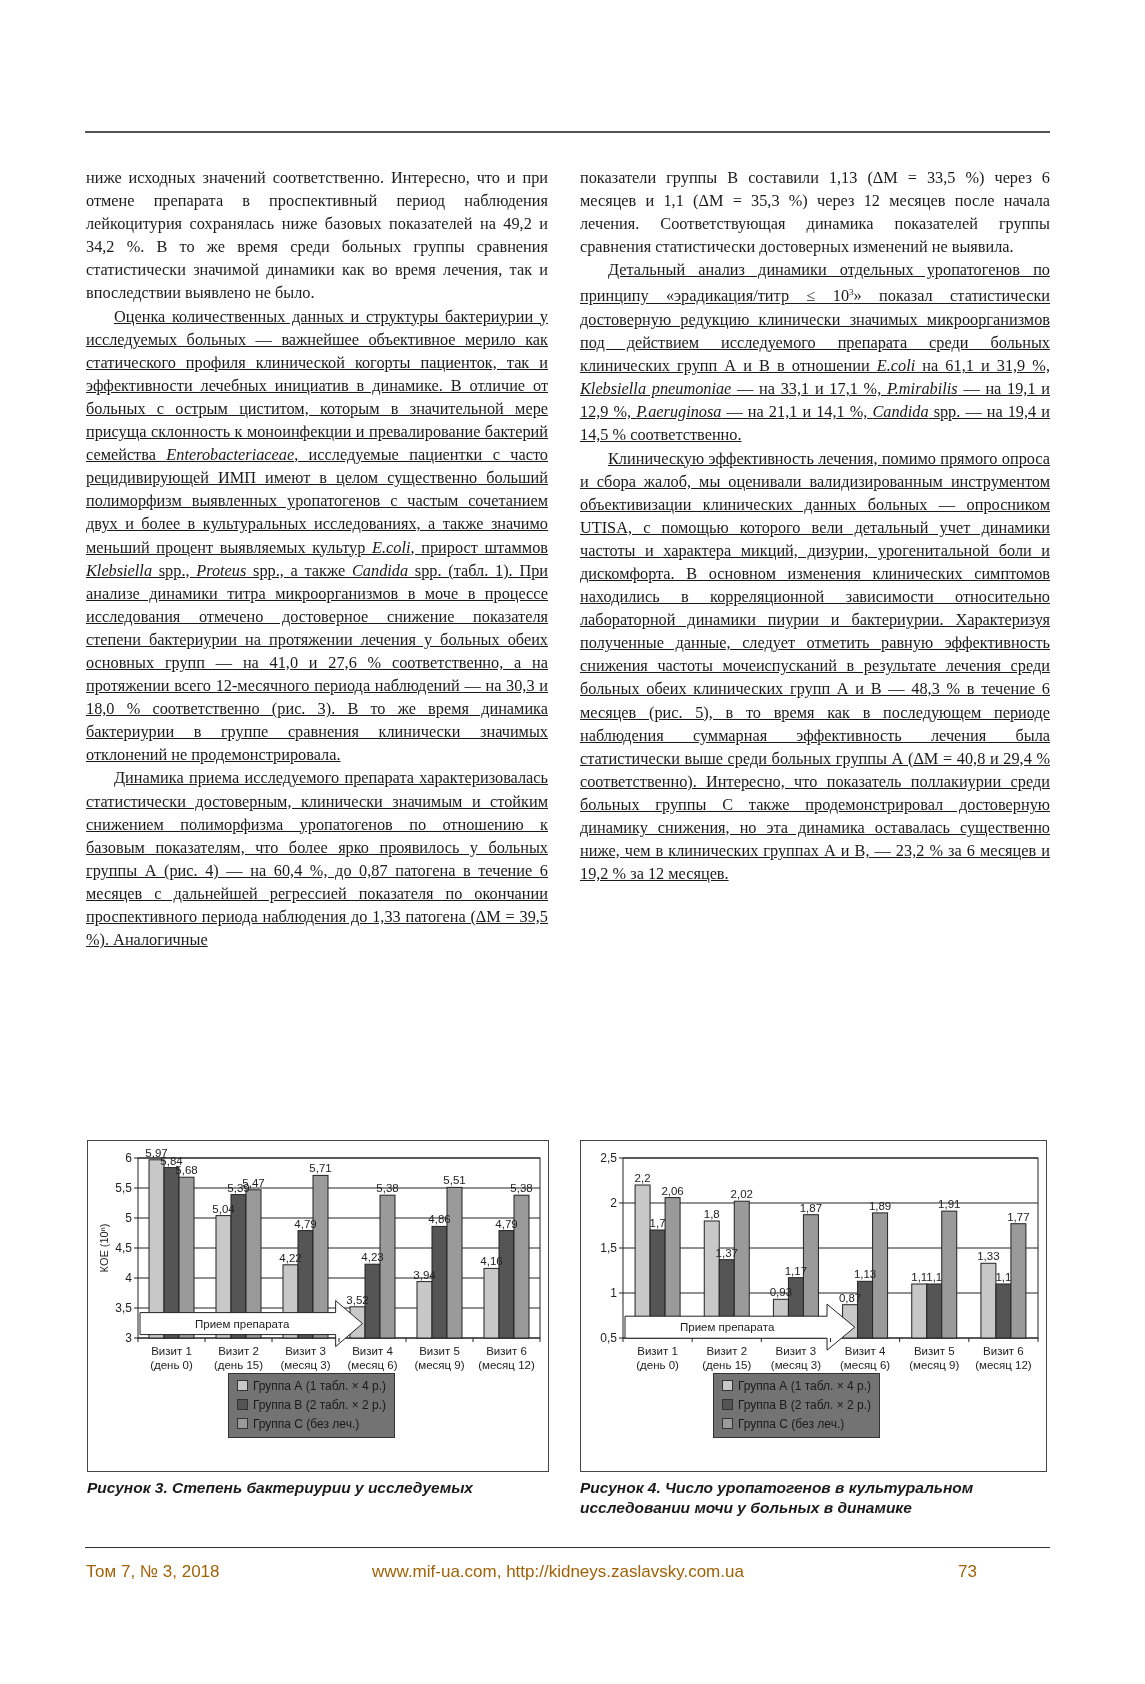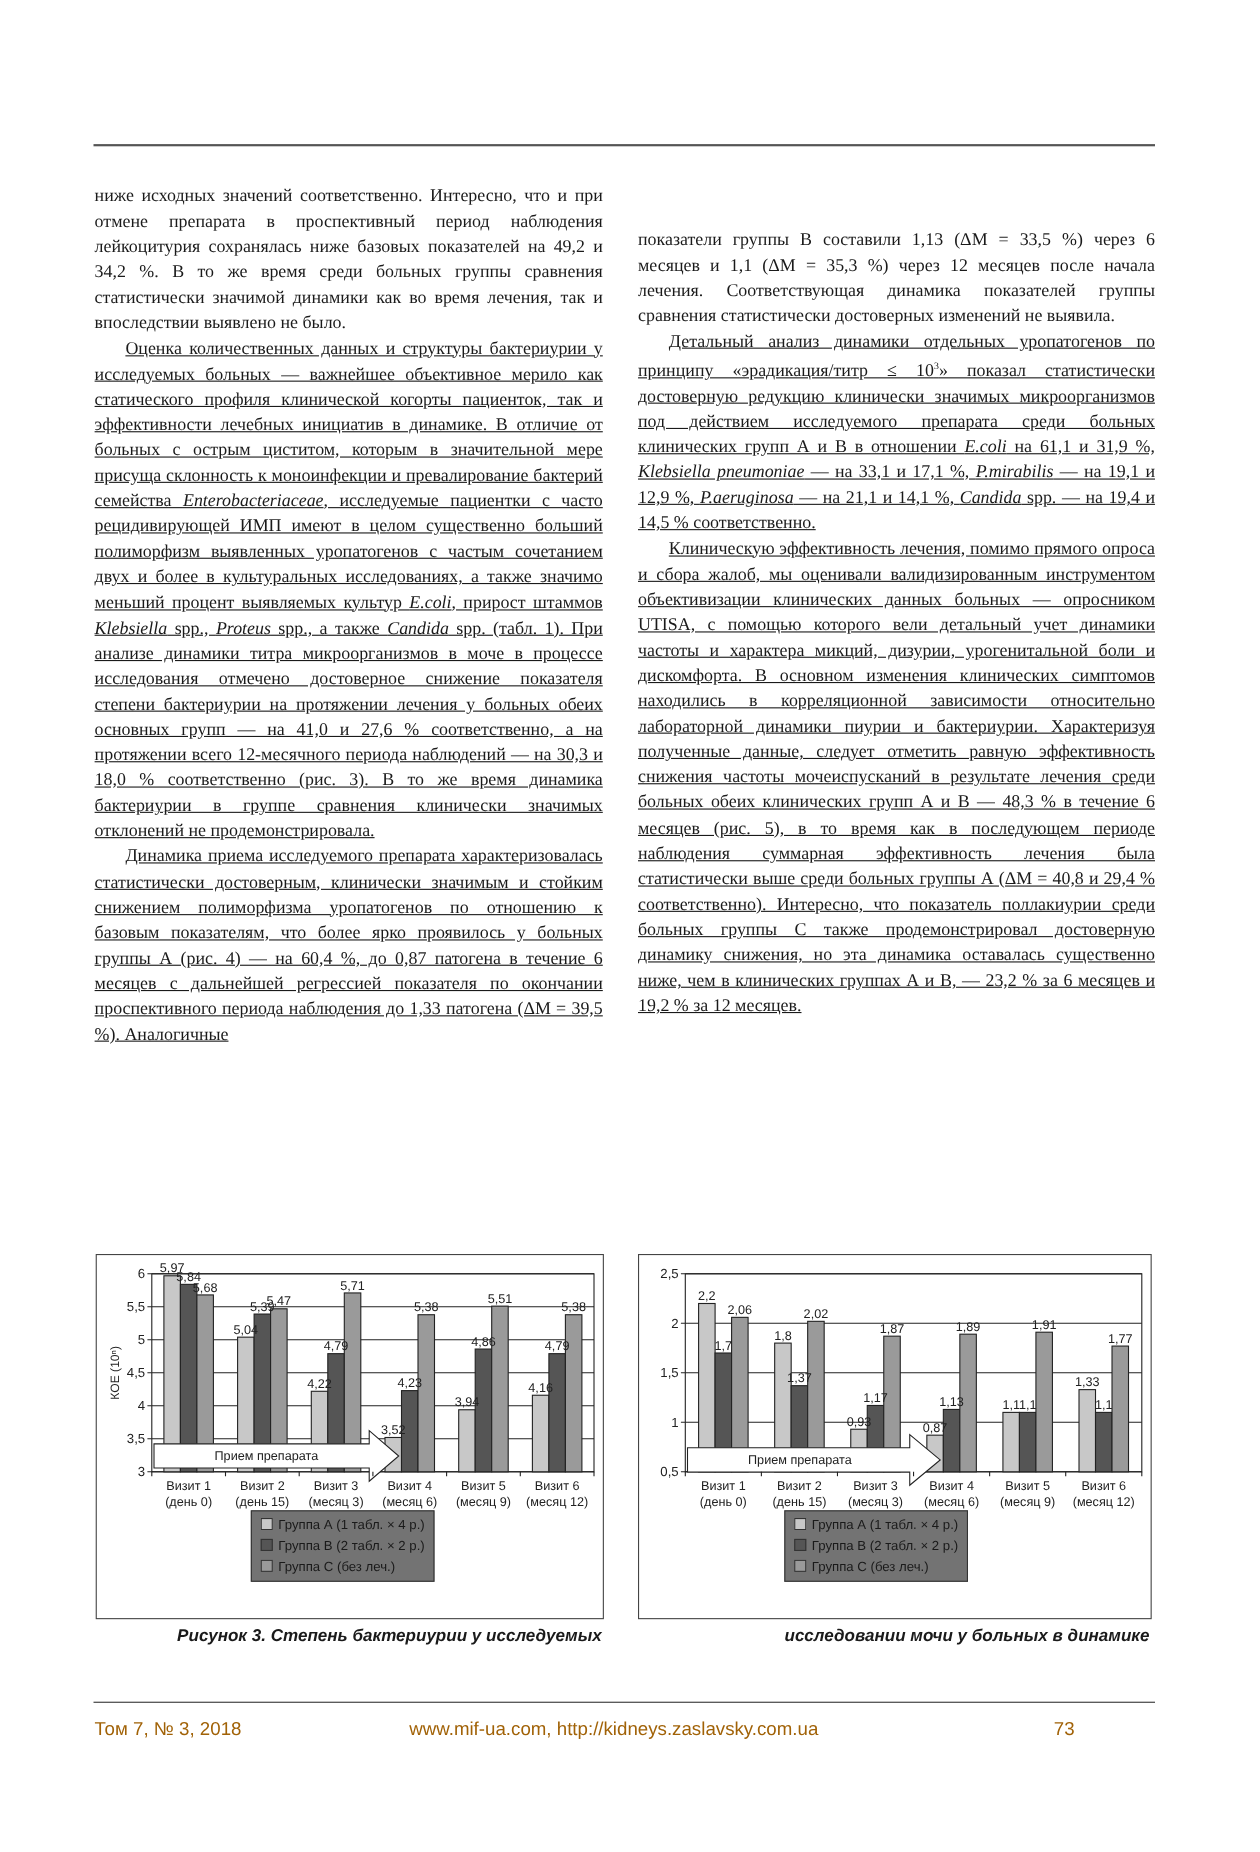--- a/index.html
+++ b/index.html
@@ -3,32 +3,32 @@
 <meta charset="utf-8">
 <style>
   html, body { margin: 0; padding: 0; background: #ffffff; }
   body { width: 1145px; height: 1684px; position: relative; overflow: hidden; color: #1a1a1a; }
   .rule-top { position: absolute; left: 85px; top: 131px; width: 965px; height: 2px; background: #555; }
   .rule-bottom { position: absolute; left: 85px; top: 1547px; width: 965px; height: 1px; background: #333; }
   .col { position: absolute; top: 166px; width: 462px;
          font-family: "Liberation Serif", "DejaVu Serif", serif; font-size: 16.3px; line-height: 23.1px;
          text-align: justify; hyphens: manual; }
   .col-left { left: 86px; }
-  .col-right { left: 580px; width: 470px; margin-top: 40px; }
+  .col-right { left: 580px; width: 470px; }
   .col p { margin: 0; text-indent: 0; }
   .col p.indent { text-indent: 28px; text-decoration: underline; }
   .col i { font-style: italic; }
   .fig { position: absolute; top: 1140px; border: 1.5px solid #444; background: #fff; }
   .fig-3 { left: 87px; width: 460px; height: 330px; }
   .fig-4 { left: 580px; width: 465px; height: 330px; }
   .fig svg { position: absolute; left: 0; top: 0; }
   .legend { position: absolute; border: 1px solid #333; background: #737373; padding: 3px 8px;
             font-family: "Liberation Sans", "DejaVu Sans", sans-serif; font-size: 12px; line-height: 19px; }
   .legend .sw { display: inline-block; width: 9px; height: 9px; border: 1px solid #333; margin-right: 5px; vertical-align: -1px; }
-  .caption { position: absolute; top: 1478px; text-align: right;
+  .caption { position: absolute; top: 1478px; text-align: left;
              font-family: "Liberation Sans", "DejaVu Sans", sans-serif; font-weight: bold; font-style: italic; font-size: 15.5px; line-height: 20px; }
   .caption-3 { left: 87px; width: 460px; }
   .caption-4 { left: 580px; width: 465px; }
   .footer { position: absolute; top: 1562px; font-family: "Liberation Sans", "DejaVu Sans", sans-serif; font-size: 17px; color: #a16207; }
   .f-left { left: 86px; }
   .f-center { left: 372px; }
   .f-right { left: 958px; text-align: center; }
   sup { font-size: 9px; }
 </style>
 </head>
@@ -216,19 +216,20 @@
       <text x="422.4166666666667" y="214" text-anchor="middle" font-size="11.5" font-family="Liberation Sans, sans-serif" fill="#222">Визит 6</text>
       <text x="422.4166666666667" y="228" text-anchor="middle" font-size="11.5" font-family="Liberation Sans, sans-serif" fill="#222">(месяц 12)</text>
     </svg>
   <div class="legend" id="legend-4" style="left:132px; top:232px;">
       <div><span class="sw" style="background: rgb(200, 200, 200);"></span><span>Группа А (1 табл. × 4 р.)</span></div>
       <div><span class="sw" style="background: rgb(85, 85, 85);"></span><span>Группа В (2 табл. × 2 р.)</span></div>
       <div><span class="sw" style="background: rgb(154, 154, 154);"></span><span>Группа С (без леч.)</span></div>
     </div>
 </div>
 <div class="caption caption-4">
+  <div>Рисунок 4. Число уропатогенов в культуральном</div>
   <div>исследовании мочи у больных в динамике</div>
 </div>
 
 <div class="rule-bottom"></div>
 <div class="footer f-left">Том 7, № 3, 2018</div>
 <div class="footer f-center">www.mif-ua.com, http://kidneys.zaslavsky.com.ua</div>
 <div class="footer f-right">73</div>
 
 </body></html>

